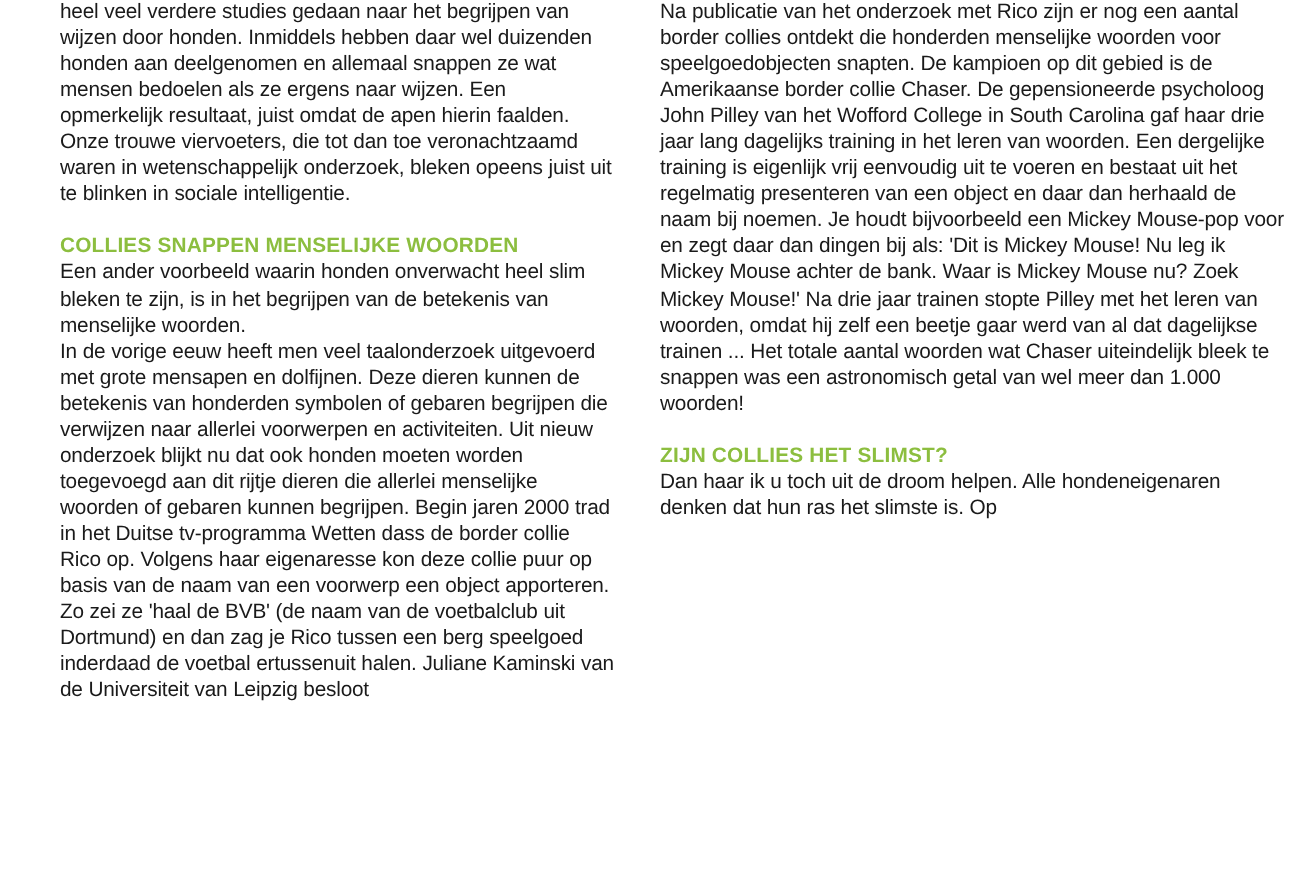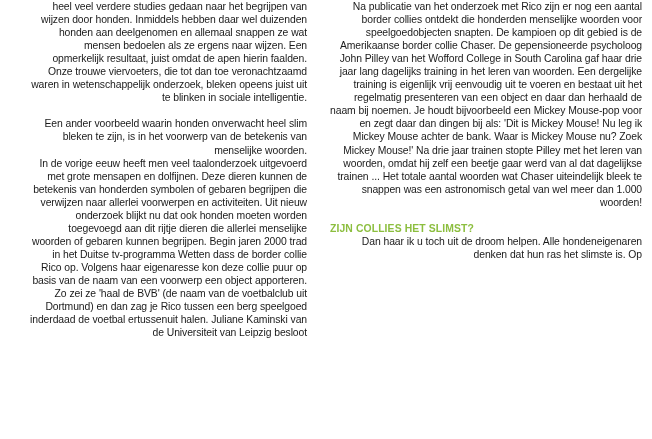--- a/index.html
+++ b/index.html
@@ -40,21 +40,21 @@
   }
   .col-right {
     left: 330px;
     width: 312px;
   }
   p.body {
     margin: 0;
     font-size: 10.4px;
     line-height: 13.05px;
     color: #1a1a1a;
-    text-align: right;
+    text-align: left;
     letter-spacing: -0.01em;
     word-spacing: 0.01em;
   }
   h2.section-heading {
     margin: 0;
     font-size: 10.4px;
     line-height: 13.05px;
     font-weight: bold;
     color: #8CBE3F;
     letter-spacing: 0.01em;
@@ -88,21 +88,22 @@
 </head>
 <body>
 
 <div class="page">
 
   <div class="columns">
 
     <div class="col col-left">
       <p class="body">heel veel verdere studies gedaan naar het begrijpen van wijzen door honden. Inmiddels hebben daar wel duizenden honden aan deelgenomen en allemaal snappen ze wat mensen bedoelen als ze ergens naar wijzen. Een opmerkelijk resultaat, juist omdat de apen hierin faalden. Onze trouwe viervoeters, die tot dan toe veronachtzaamd waren in wetenschappelijk onderzoek, bleken opeens juist uit te blinken in sociale intelligentie.</p>
       <div class="spacer-para"></div>
-      <p class="body">Een ander voorbeeld waarin honden onverwacht heel slim bleken te zijn, is in het voorwerp van de betekenis van menselijke woorden.</p>
+      <h2 class="section-heading">COLLIES SNAPPEN MENSELIJKE WOORDEN</h2>
+      <p class="body">Een ander voorbeeld waarin honden onverwacht heel slim bleken te zijn, is in het begrijpen van de betekenis van menselijke woorden.</p>
       <p class="body">In de vorige eeuw heeft men veel taalonderzoek uitgevoerd met grote mensapen en dolfijnen. Deze dieren kunnen de betekenis van honderden symbolen of gebaren begrijpen die verwijzen naar allerlei voorwerpen en activiteiten. Uit nieuw onderzoek blijkt nu dat ook honden moeten worden toegevoegd aan dit rijtje dieren die allerlei menselijke woorden of gebaren kunnen begrijpen. Begin jaren 2000 trad in het Duitse tv-programma Wetten dass de border collie Rico op. Volgens haar eigenaresse kon deze collie puur op basis van de naam van een voorwerp een object apporteren. Zo zei ze 'haal de BVB' (de naam van de voetbalclub uit Dortmund) en dan zag je Rico tussen een berg speelgoed inderdaad de voetbal ertussenuit halen. Juliane Kaminski van de Universiteit van Leipzig besloot</p>
     </div>
 
     <div class="col col-right">
       <p class="body">Na publicatie van het onderzoek met Rico zijn er nog een aantal border collies ontdekt die honderden menselijke woorden voor speelgoedobjecten snapten. De kampioen op dit gebied is de Amerikaanse border collie Chaser. De gepensioneerde psycholoog John Pilley van het Wofford College in South Carolina gaf haar drie jaar lang dagelijks training in het leren van woorden. Een dergelijke training is eigenlijk vrij eenvoudig uit te voeren en bestaat uit het regelmatig presenteren van een object en daar dan herhaald de naam bij noemen. Je houdt bijvoorbeeld een Mickey Mouse-pop voor en zegt daar dan dingen bij als: 'Dit is Mickey Mouse! Nu leg ik Mickey Mouse achter de bank. Waar is Mickey Mouse nu? Zoek Mickey Mouse!' Na drie jaar trainen stopte Pilley met het leren van woorden, omdat hij zelf een beetje gaar werd van al dat dagelijkse trainen ... Het totale aantal woorden wat Chaser uiteindelijk bleek te snappen was een astronomisch getal van wel meer dan 1.000 woorden!</p>
       <div class="spacer-para"></div>
       <h2 class="section-heading">ZIJN COLLIES HET SLIMST?</h2>
       <p class="body">Dan haar ik u toch uit de droom helpen. Alle hondeneigenaren denken dat hun ras het slimste is. Op</p>
     </div>
 

